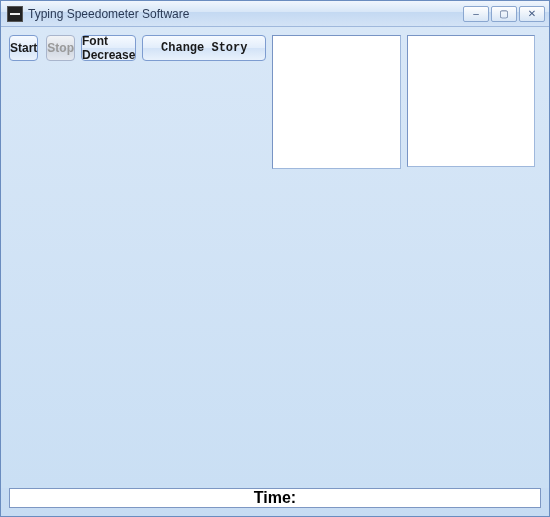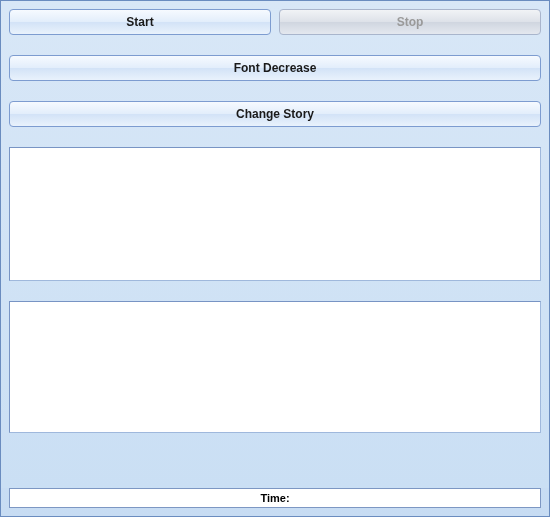--- a/index.html
+++ b/index.html
@@ -55,22 +55,21 @@
     border-radius: 2px;
     display: flex; align-items: center; justify-content: center;
     color: #445c85;
     font-size: 10px;
     cursor: default;
   }
   .client {
     flex: 1;
     padding: 8px;
     display: flex;
-    flex-direction: column;
-    gap: 20px;
+    gap: 6px;
     background: linear-gradient(to bottom, #d8e7f7 0%, #cadff4 100%);
   }
   .row { display: flex; gap: 8px; }
   .row > .btn { flex: 1; }
   .btn {
     height: 26px;
     background: linear-gradient(to bottom, #f6faff 0%, #e3eefb 48%, #d3e3f7 52%, #e9f2fc 100%);
     border: 1px solid #7d9cd0;
     border-radius: 4px;
     display: flex;
@@ -78,21 +77,21 @@
     justify-content: center;
     font-weight: bold;
     color: #1a1a1a;
     font-size: 12px;
   }
   .btn.disabled {
     background: linear-gradient(to bottom, #f1f3f6 0%, #dee2e9 48%, #d0d6e0 52%, #e4e8ef 100%);
     color: #9a9a9a;
     border-color: #a9b5cc;
   }
-  .btn.full { width: 100%; }
+  .btn.full { width: 100%; font-family: Liberation Mono, monospace; }
   .textbox {
     background: #fff;
     border: 1px solid #9fb8dc;
     border-top-color: #7894c4;
     border-left-color: #7894c4;
     width: 100%;
     font-family: Tahoma, Arial, sans-serif;
     font-size: 12px;
     padding: 2px 3px;
     resize: none;
@@ -102,30 +101,45 @@
   .tb2 { height: 132px; }
   .statusbar {
     height: 20px;
     background: #fff;
     border: 1px solid #7d97c3;
     margin: 0 8px 8px 8px;
     display: flex;
     align-items: center;
     justify-content: center;
     font-weight: bold;
-    font-size: 11px;
+    font-size: 16px;
     color: #000;
   }
   .spacer { height: 2px; }
 </style>
 </head>
 <body>
 
 <div class="window">
 
+  <div class="titlebar">
+    <span class="icon"></span>
+    <span class="title">Typing Speedometer Software</span>
+    <div class="winbtns">
+      <div class="winbtn">
+          <span>–</span>
+        </div>
+      <div class="winbtn">
+          <span>▢</span>
+        </div>
+      <div class="winbtn">
+          <span>✕</span>
+        </div>
+    </div>
+  </div>
 
   <div class="client">
 
     <div class="row">
       <div class="btn">
         <span>Start</span>
       </div>
       <div class="btn disabled">
         <span>Stop</span>
       </div>

